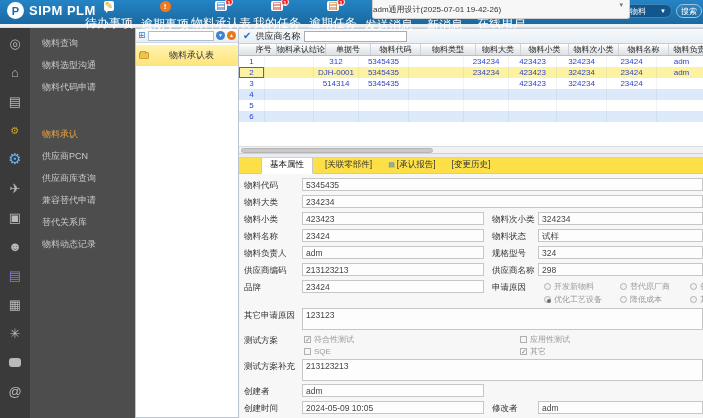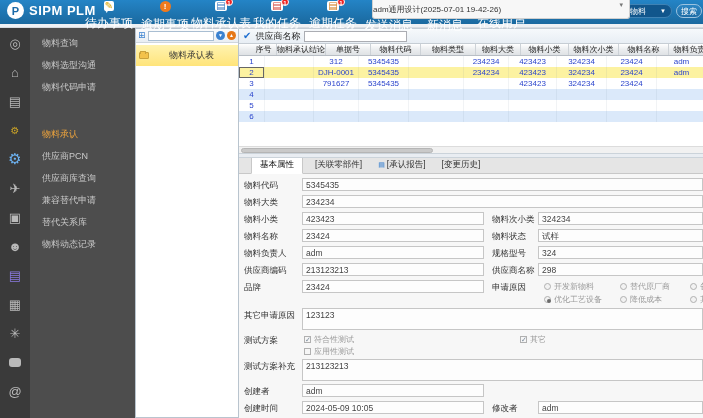--- a/index.html
+++ b/index.html
@@ -103,21 +103,21 @@
   .grow .gc:nth-child(7){width:48px;} .grow .gc:nth-child(8){width:50px;}
   .grow .gc:nth-child(9){width:50px;} .grow .gc:nth-child(10){width:50px;}
   .grow[data-state="selected"] .gc:nth-child(1){box-shadow:inset 0 0 0 1px #666;}
   .hscroll{position:absolute;left:0;bottom:0;width:464px;height:7px;background:#f1f1f1;border-top:1px solid #dcdcdc;cursor:pointer;}
   .hscroll .thumb{position:absolute;left:2px;top:1px;width:192px;height:5px;background:#c9c9c9;border-radius:3px;border:1px solid #b5b5b5;}
 
   .vsplit{height:5px;background:#e9edf2;border-top:1px solid #cbd3da;border-bottom:1px solid #cbd3da;flex:0 0 auto;cursor:row-resize;}
 
   
   #formpanel{flex:1;background:#f7f7f7;overflow:hidden;display:flex;flex-direction:column;}
-  .tabstrip{height:16px;background:#e5e5e5;border-bottom:1px solid #c8c8c8;display:flex;align-items:flex-end;padding-left:12px;gap:8px;flex:0 0 auto;}
+  .tabstrip{height:16px;background:#fde047;border-bottom:1px solid #c8c8c8;display:flex;align-items:flex-end;padding-left:22px;gap:8px;flex:0 0 auto;}
   .tab{font-size:8.5px;color:#333;padding:2px 4px;cursor:pointer;white-space:nowrap;display:flex;align-items:center;gap:2px;}
   .tab.active{background:#fff;border:1px solid #c8c8c8;border-bottom:1px solid #fff;border-radius:2px 2px 0 0;
               margin-bottom:-1px;padding:2px 8px;color:#111;}
   .tab-ico{color:#3b82d0;font-size:7px;font-style:normal;}
   .fbody{padding:4px 0 0 5px;flex:1;overflow:hidden;}
   .frow{display:flex;align-items:flex-start;margin-bottom:3px;}
   .flbl{width:58px;flex:0 0 auto;font-size:8.5px;color:#333;padding-top:2px;white-space:nowrap;overflow:hidden;}
   .flbl.r{width:46px;margin-left:8px;}
   .fval{height:13px;border:1px solid #c6c6c6;background:#fdfdfd;font-size:8.5px;color:#444;
         line-height:12px;padding:0 3px;white-space:nowrap;overflow:hidden;}
@@ -322,21 +322,21 @@
           <div class="gc">234234</div>
           <div class="gc">423423</div>
           <div class="gc">324234</div>
           <div class="gc">23424</div>
           <div class="gc">adm</div>
         </div>
 
         <div class="grow" data-state="">
           <div class="gc">3</div>
           <div class="gc"></div>
-          <div class="gc">791627</div>
+          <div class="gc">514314</div>
           <div class="gc">5345435</div>
           <div class="gc"></div>
           <div class="gc"></div>
           <div class="gc">423423</div>
           <div class="gc">324234</div>
           <div class="gc">23424</div>
           <div class="gc"></div>
         </div>
 
         <div class="grow" data-state="alt">
@@ -483,20 +483,24 @@
 
       <div class="frow">
         <label class="flbl">测试方案</label>
         <div class="chk-grid fgroup">
 
             <span class="copt">
               <i class="chk" data-checked="true"></i>
               <em>符合性测试</em>
             </span>
 
+            <span class="copt">
+              <i class="chk" data-checked="false"></i>
+              <em>SQE</em>
+            </span>
 
             <span class="copt">
               <i class="chk" data-checked="false"></i>
               <em>应用性测试</em>
             </span>
 
             <span class="copt">
               <i class="chk" data-checked="true"></i>
               <em>其它</em>
             </span>

